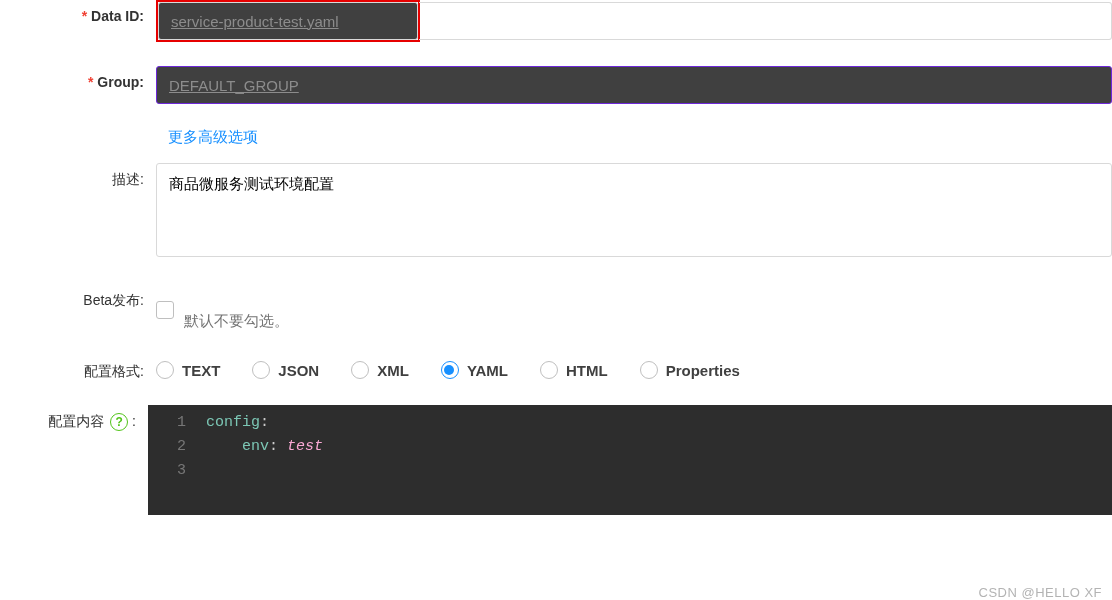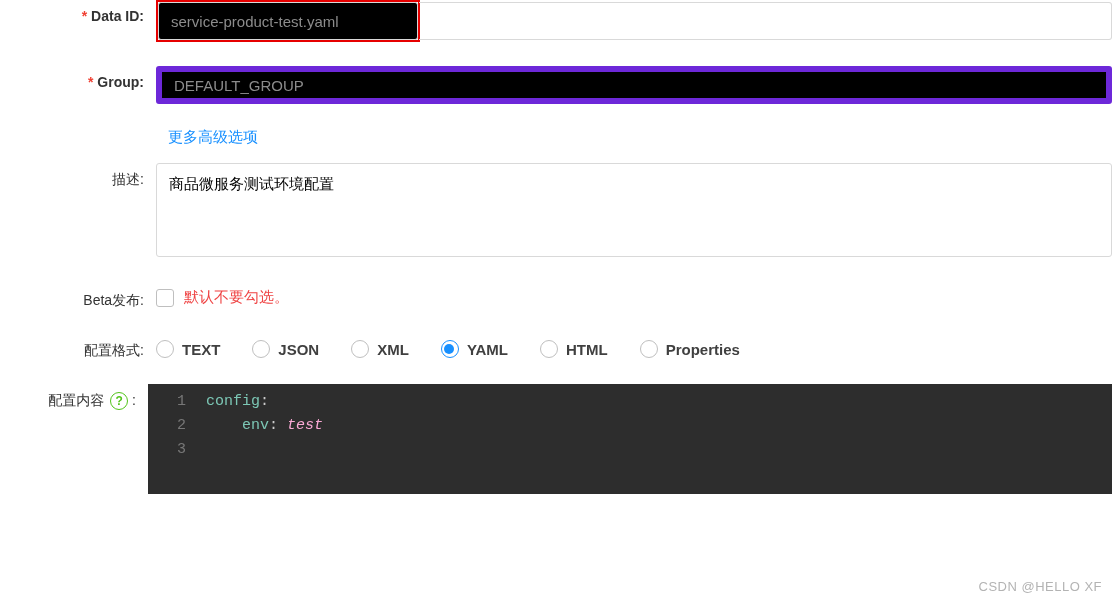--- a/index.html
+++ b/index.html
@@ -28,30 +28,31 @@
     padding-top: 8px;
     font-weight: 600;
     color: #333;
   }
   .label-cell.plain { font-weight: 500; }
   .req { color: #f04134; margin-right: 4px; font-weight: 600; }
   .field-cell { flex: 1; }
   .input {
     width: 100%;
     height: 38px;
-    border: 6px solid #6d28d9;
+    border: 1px solid #6d28d9;
     border-radius: 3px;
     padding: 0 12px;
     font-size: 15px;
     outline: none;
     background: #fff;
   }
   .input.disabled {
     color: #8c8c8c;
-    background: #000000;
+    background: #404040;
+    text-decoration: underline;
   }
   .highlight-box {
     display: inline-block;
     border: 2px solid #e60000;
     padding: 0;
   }
   .highlight-box .input {
     border: 1px solid #d9d9d9;
     width: 100%;
     min-width: 260px;
@@ -92,21 +93,21 @@
     padding-top: 4px;
   }
   .checkbox {
     width: 18px; height: 18px;
     border: 1px solid #bfbfbf;
     border-radius: 3px;
     margin-right: 10px;
     background: #fff;
     cursor: pointer;
   }
-  .check-label { color: #ef4444; font-size: 15px; }
+  .check-label { color: #737373; font-size: 15px; margin-top: 24px; }
   .radio-group {
     display: flex;
     gap: 32px;
     align-items: center;
     padding-top: 6px;
   }
   .radio-item {
     display: flex;
     align-items: center;
     gap: 8px;
@@ -164,21 +165,21 @@
   .code-lines {
     padding: 6px 10px;
     line-height: 24px;
   }
   .tok-key   { color: #7cc7b5; }
   .tok-colon { color: #ccc; }
   .tok-val   { color: #f9a8d4; font-style: italic; }
   .watermark {
     position: absolute;
     right: 10px;
-    bottom: 6px;
+    bottom: 0;
     color: rgba(160,160,160,0.8);
     font-size: 13px;
     font-family: Arial, sans-serif;
     letter-spacing: 0.5px;
   }
 </style>
 </head>
 <body>
 
 <div class="form">

